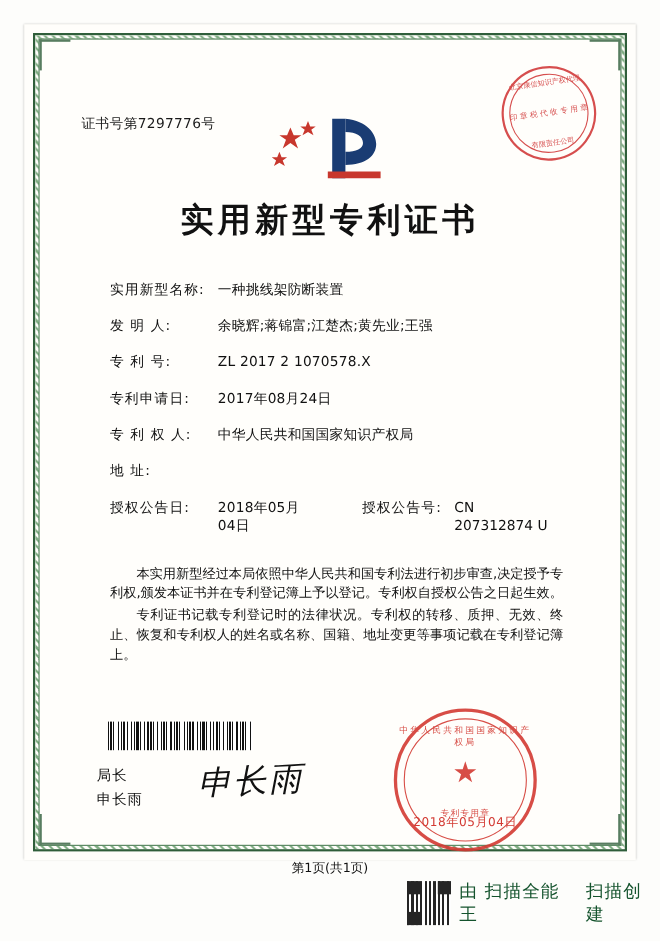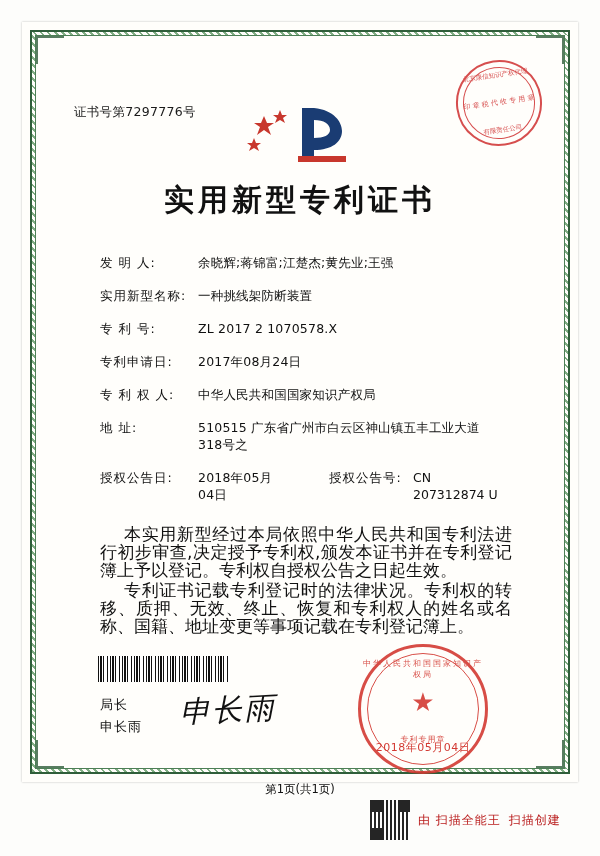--- a/index.html
+++ b/index.html
@@ -184,26 +184,25 @@
   .field-row.dual .field-second-value {
     flex: 1;
   }
 
   
   .body-text {
     position: absolute;
     left: 78px;
     top: 490px;
     width: 412px;
-    font-size: 17px;
+    font-size: 12px;
     line-height: 18px;
     color: #111;
     text-align: justify;
     font-family: "DejaVu Sans", sans-serif;
-    margin-top: 13px;
   }
   .body-text p {
     margin: 0 0 2px 0;
     text-indent: 24px;
   }
 
   
   .barcode {
     position: absolute;
     left: 76px;
@@ -212,21 +211,21 @@
     height: 26px;
     background-image: repeating-linear-gradient(
       90deg,
       #111 0 1px, #fff 1px 2px, #111 2px 4px, #fff 4px 5px,
       #111 5px 6px, #fff 6px 9px, #111 9px 10px, #fff 10px 12px);
   }
 
   
   .sig-labels {
     position: absolute;
-    left: 78px;
+    left: 66px;
     top: 672px;
     font-size: 13px;
     line-height: 22px;
     letter-spacing: 1px;
     color: #111;
     font-family: Liberation Serif, serif;
   }
   .sig-script {
     position: absolute;
     left: 158px;
@@ -322,22 +321,22 @@
     background:
       linear-gradient(#000 0 0) 0 0/12px 12px no-repeat,
       linear-gradient(#000 0 0) 100% 0/12px 12px no-repeat,
       linear-gradient(#000 0 0) 0 100%/12px 12px no-repeat,
       repeating-linear-gradient(90deg,#000 0 2px,#fff 2px 4px),
       repeating-linear-gradient(0deg,#000 0 2px,#fff 2px 4px);
     background-color: #fff;
     opacity: .85;
   }
   .wm-text {
-    font-size: 12px;
-    color: #b91c1c;
+    font-size: 16px;
+    color: #14532d;
     letter-spacing: 1px;
     font-family: "DejaVu Sans", sans-serif;
   }
 </style>
 </head>
 <body>
 
 <div class="page">
 
   <div class="sheet">
@@ -368,42 +367,41 @@
       <div class="arc top">北京康信知识产权代理</div>
       <div class="seal-center">印 章 税
 代 收 专 用 章</div>
       <div class="arc bottom">有限责任公司</div>
     </div>
 
     <div class="title">实用新型专利证书</div>
 
     <div class="fields">
       <div class="field-row">
+        <div class="field-label">实用新型名称:</div>
+        <div class="field-value">一种挑线架防断装置</div>
+      </div>
+      <div class="field-row">
         <div class="field-label">发 明 人:</div>
         <div class="field-value">余晓辉;蒋锦富;江楚杰;黄先业;王强</div>
       </div>
       <div class="field-row">
-        <div class="field-label">实用新型名称:</div>
-        <div class="field-value">一种挑线架防断装置</div>
-      </div>
-      <div class="field-row">
         <div class="field-label">专 利 号:</div>
         <div class="field-value">ZL 2017 2 1070578.X</div>
       </div>
       <div class="field-row">
         <div class="field-label">专利申请日:</div>
         <div class="field-value">2017年08月24日</div>
       </div>
       <div class="field-row">
         <div class="field-label">专 利 权 人:</div>
         <div class="field-value">中华人民共和国国家知识产权局</div>
       </div>
       <div class="field-row">
         <div class="field-label">地 址:</div>
-        <div class="field-value">510515 广东省广州市白云区神山镇五丰工业大道318号之</div>
       </div>
       <div class="field-row dual">
         <div class="field-label">授权公告日:</div>
         <div class="field-value">2018年05月04日</div>
         <div class="field-second-label">授权公告号:</div>
         <div class="field-second-value">CN 207312874 U</div>
       </div>
     </div>
 
     <div class="body-text">

